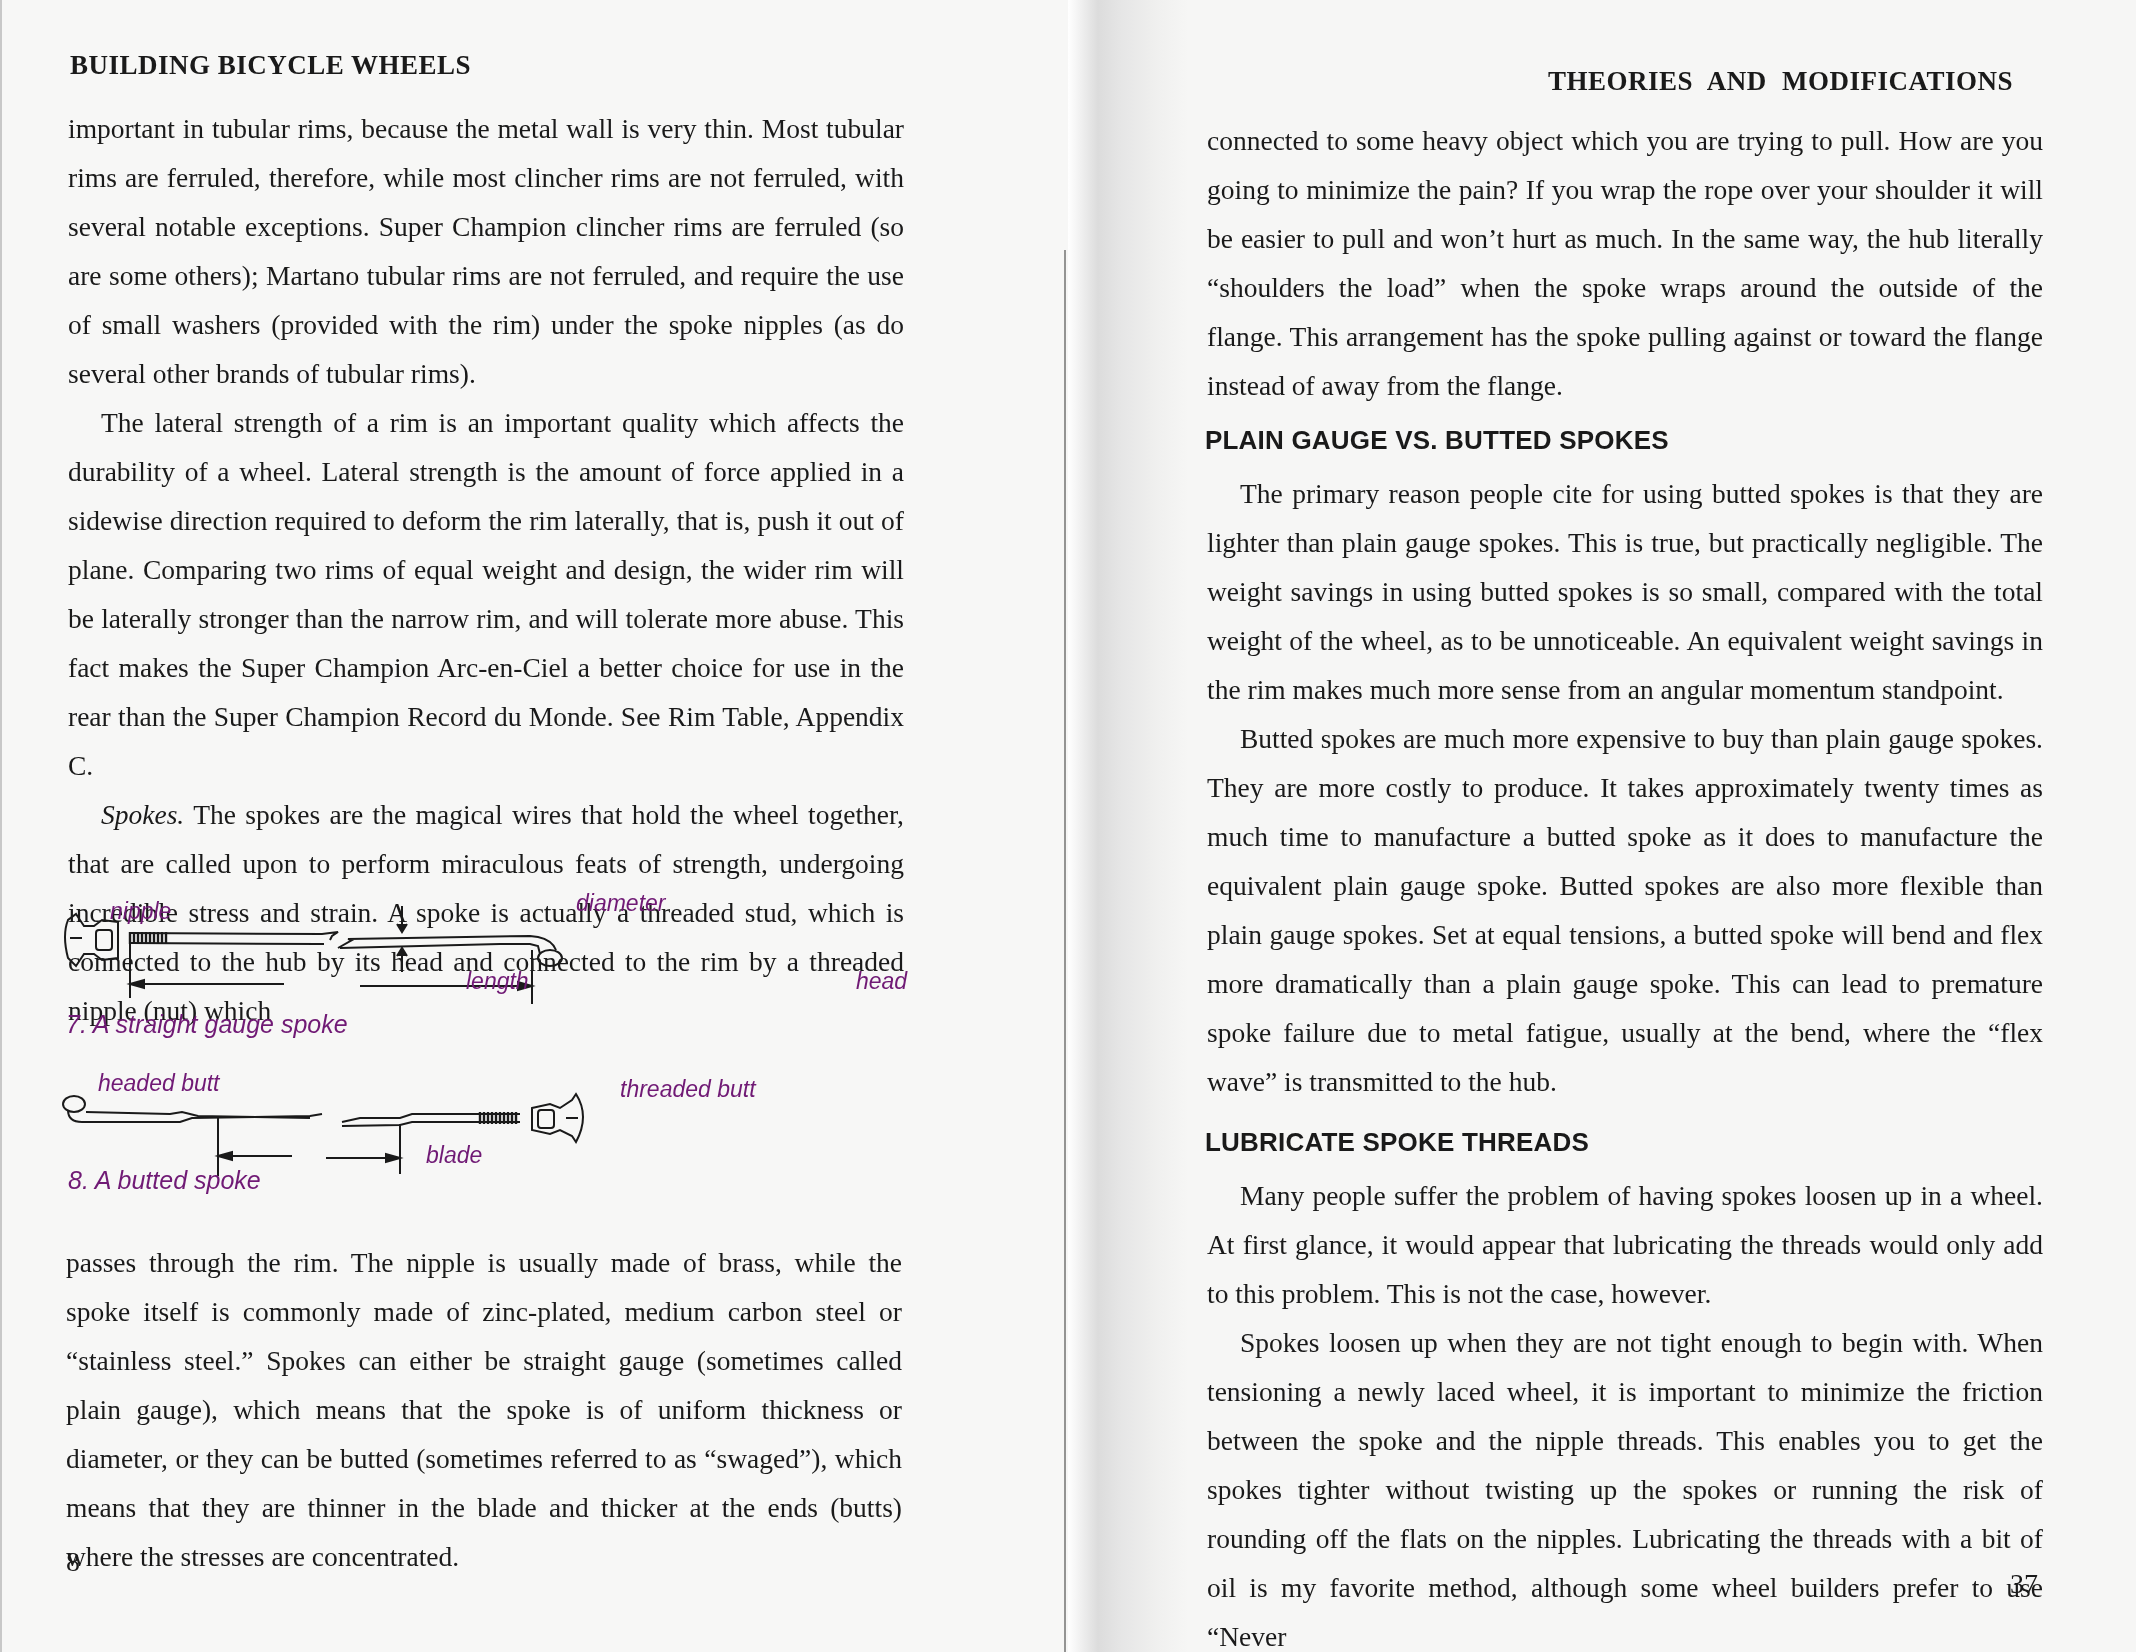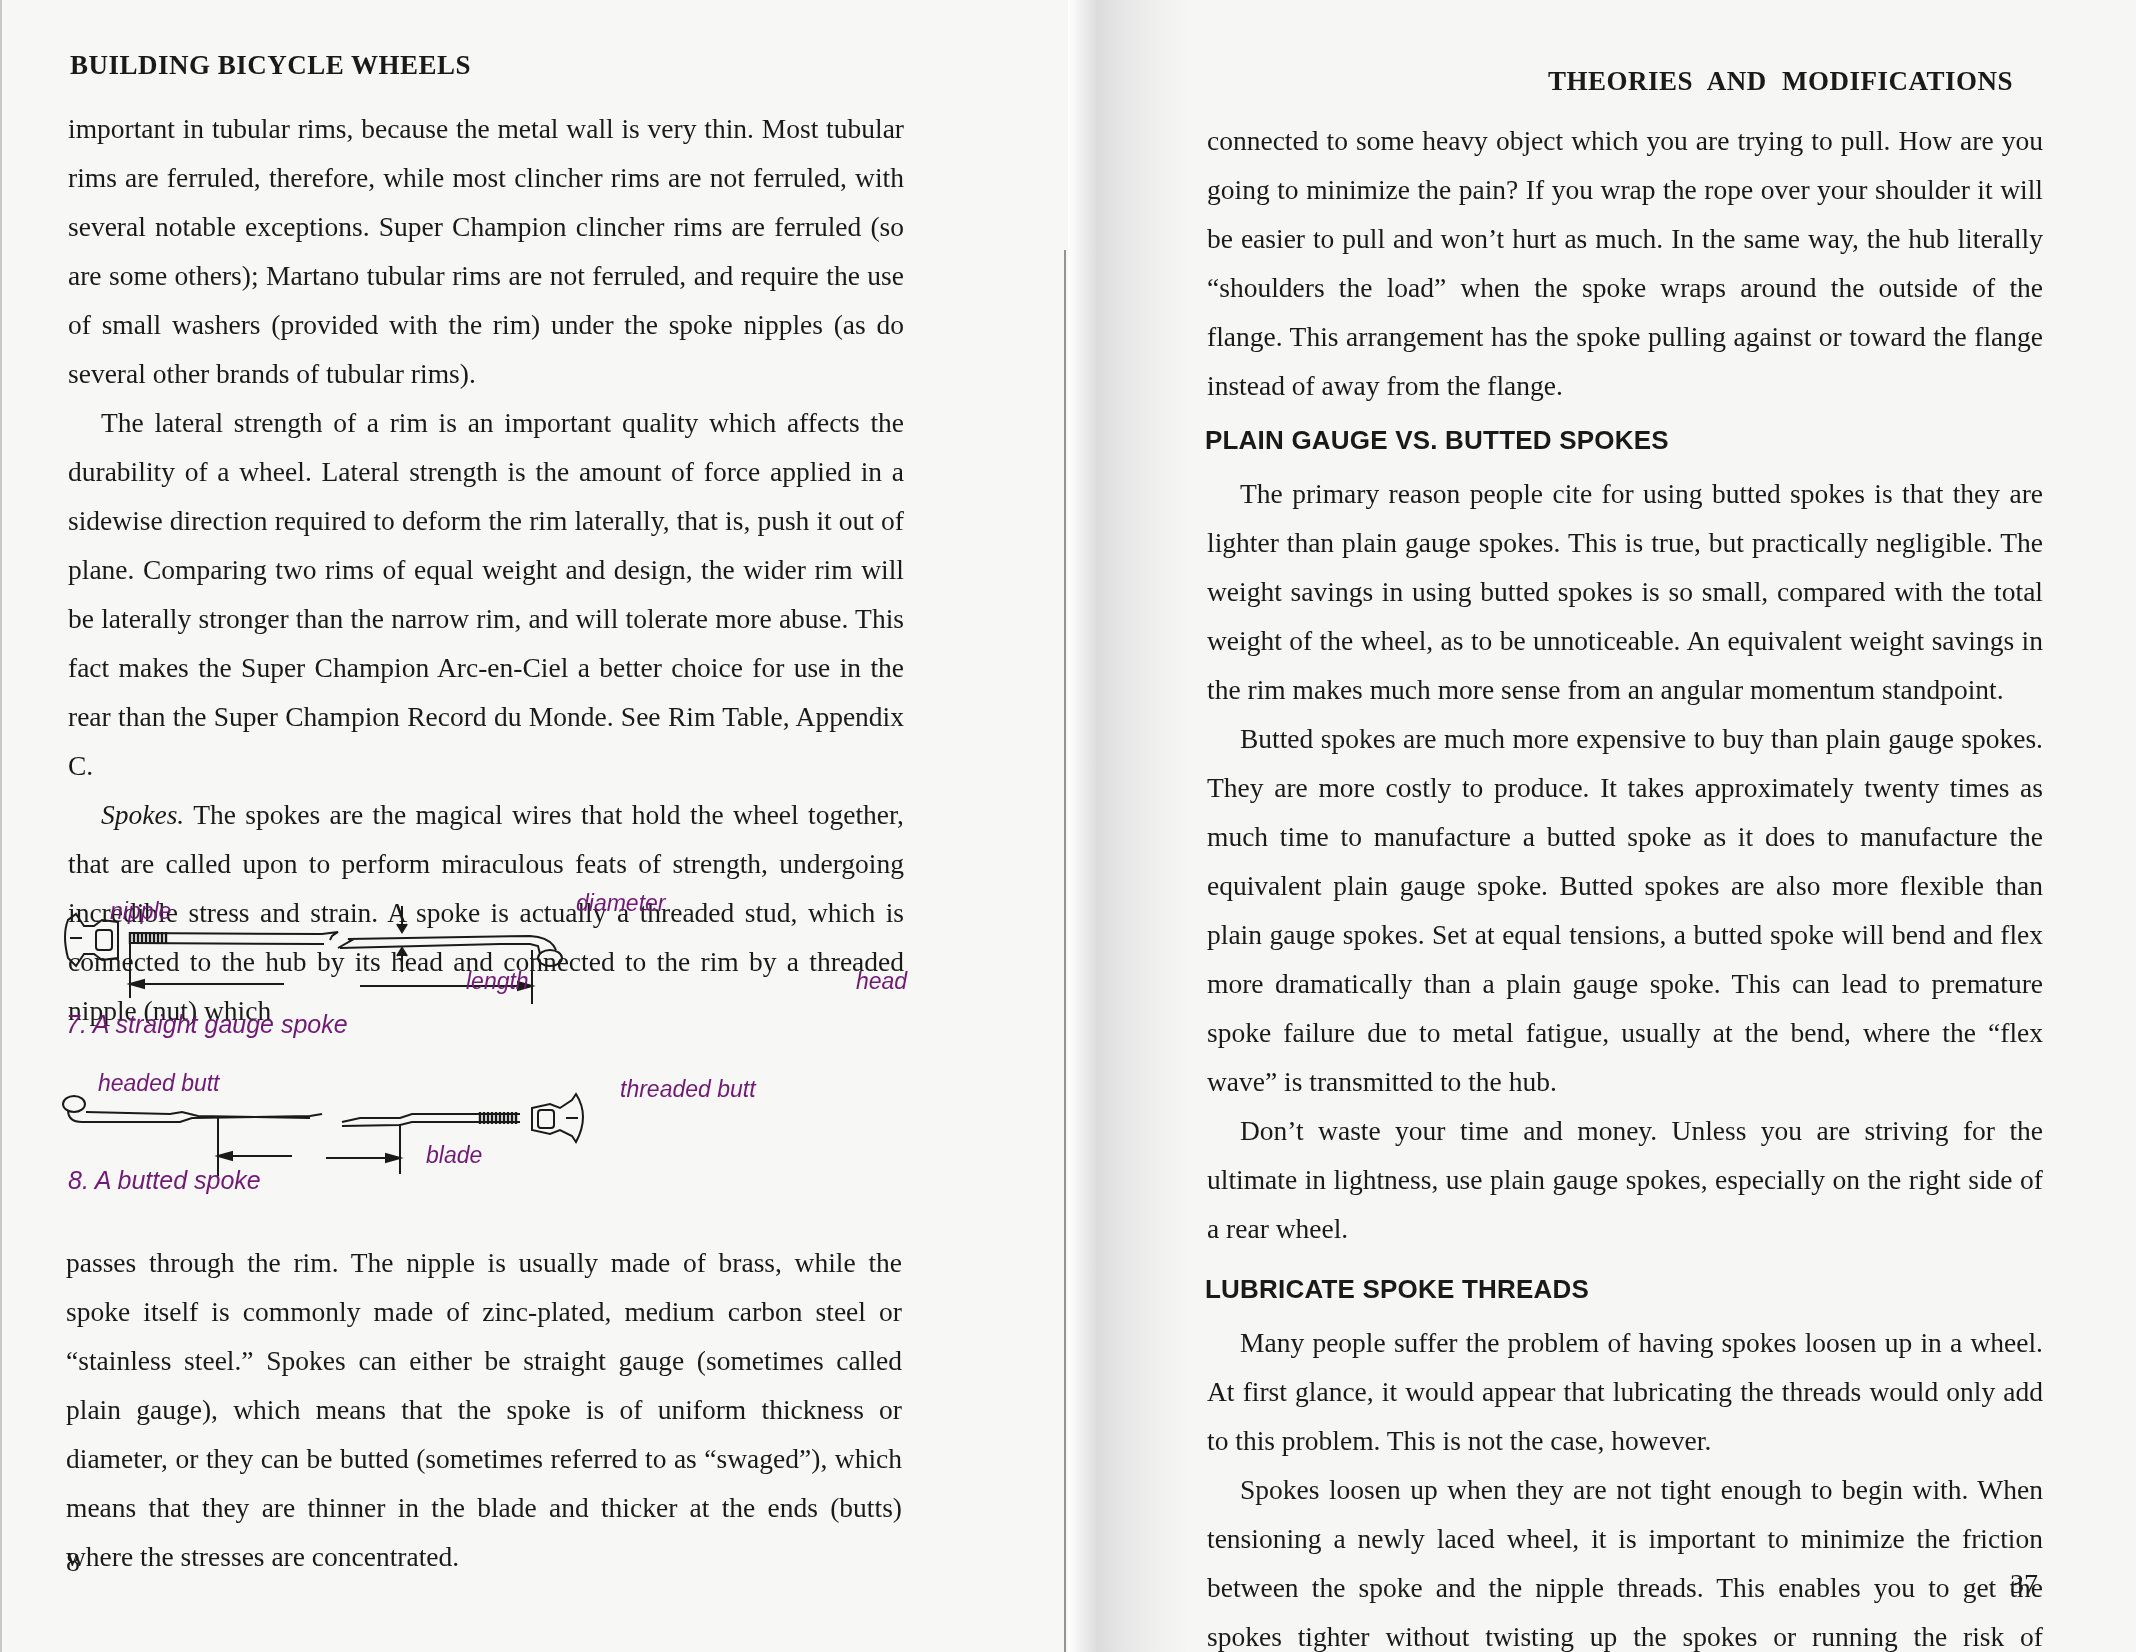--- a/index.html
+++ b/index.html
@@ -144,20 +144,19 @@
 <div class="page-num pn-left">8</div>
 
 <div class="running-head rh-right">THEORIES AND MODIFICATIONS</div>
 
 <div class="body-text right-col">
   <p>connected to some heavy object which you are trying to pull. How are you going to minimize the pain? If you wrap the rope over your shoulder it will be easier to pull and won’t hurt as much. In the same way, the hub literally “shoulders the load” when the spoke wraps around the outside of the flange. This arrangement has the spoke pulling against or toward the flange instead of away from the flange.</p>
 
   <h3>PLAIN GAUGE VS. BUTTED SPOKES</h3>
   <p class="indent">The primary reason people cite for using butted spokes is that they are lighter than plain gauge spokes. This is true, but practically negligible. The weight savings in using butted spokes is so small, compared with the total weight of the wheel, as to be unnoticeable. An equivalent weight savings in the rim makes much more sense from an angular momentum standpoint.</p>
   <p class="indent">Butted spokes are much more expensive to buy than plain gauge spokes. They are more costly to produce. It takes approximately twenty times as much time to manufacture a butted spoke as it does to manufacture the equivalent plain gauge spoke. Butted spokes are also more flexible than plain gauge spokes. Set at equal tensions, a butted spoke will bend and flex more dramatically than a plain gauge spoke. This can lead to premature spoke failure due to metal fatigue, usually at the bend, where the “flex wave” is transmitted to the hub.</p>
-  <p class="indent">Don’t waste your time and money. Unless you are striving for the ultimate in lightness, use plain gauge spokes, especially on the right side of a rear wheel.</p>
 
   <h3 class="h-lub">LUBRICATE SPOKE THREADS</h3>
   <p class="indent">Many people suffer the problem of having spokes loosen up in a wheel. At first glance, it would appear that lubricating the threads would only add to this problem. This is not the case, however.</p>
   <p class="indent">Spokes loosen up when they are not tight enough to begin with. When tensioning a newly laced wheel, it is important to minimize the friction between the spoke and the nipple threads. This enables you to get the spokes tighter without twisting up the spokes or running the risk of rounding off the flats on the nipples. Lubricating the threads with a bit of oil is my favorite method, although some wheel builders prefer to use “Never</p>
 </div>
 
 <div class="page-num pn-right">37</div>
 
 </body></html>

